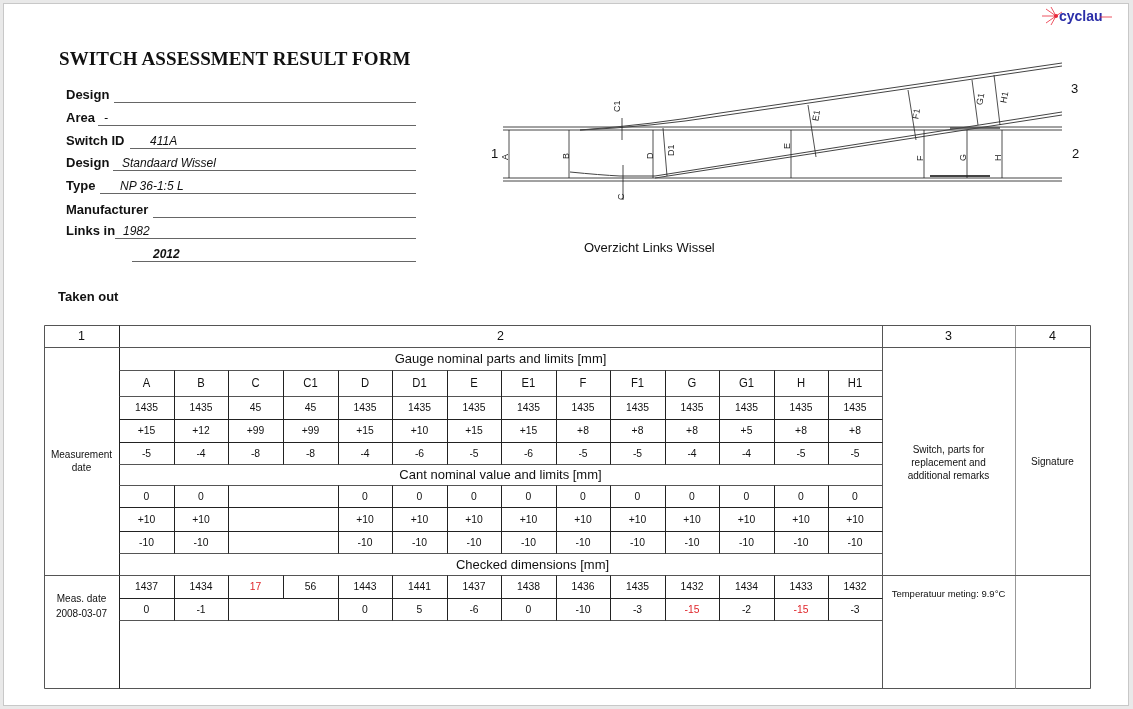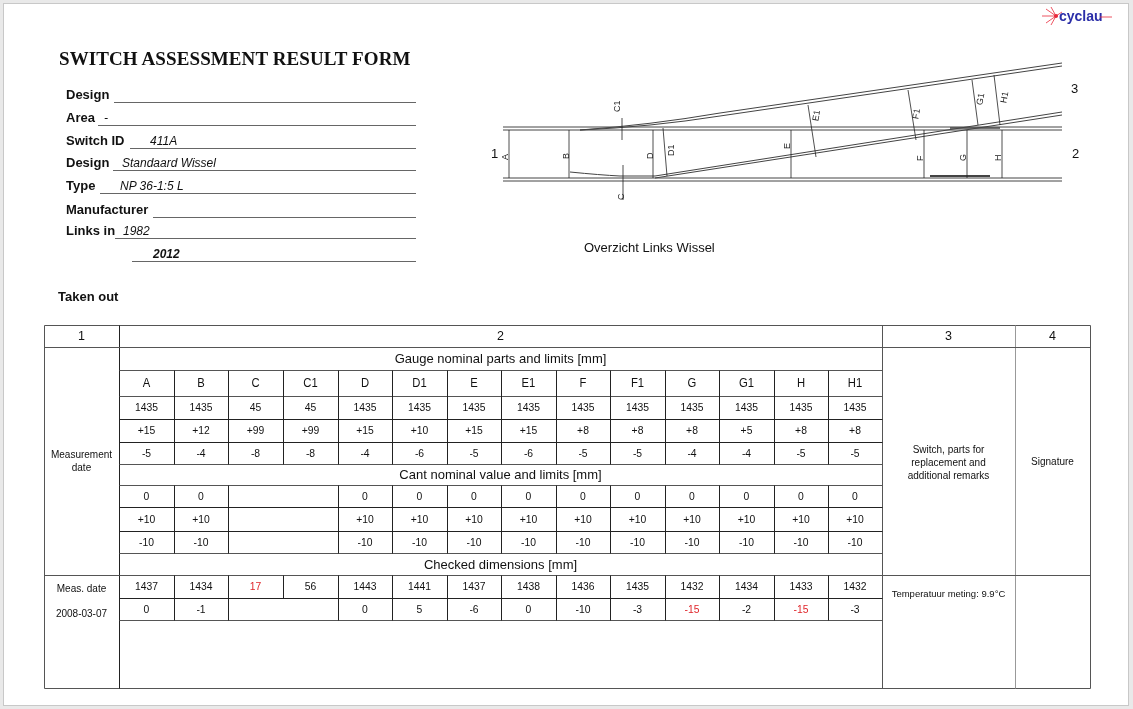--- a/index.html
+++ b/index.html
@@ -130,31 +130,31 @@
 </svg>
 <div class="abs caption">Overzicht Links Wissel</div>
 
 <div id="table">
     <div class="cell hdr" style="left: 44px; top: 325px; width: 75px; height: 22px;">1</div>
     <div class="cell hdr" style="left: 119px; top: 325px; width: 763px; height: 22px;">2</div>
     <div class="cell hdr" style="left: 882px; top: 325px; width: 133px; height: 22px;">3</div>
     <div class="cell hdr" style="left: 1015px; top: 325px; width: 75px; height: 22px;">4</div>
     <div class="cell small" style="left: 44px; top: 347px; width: 75px; height: 228px; white-space: pre-line;">Measurement
 date</div>
-    <div class="cell small" style="left: 44px; top: 578px; width: 75px; height: 42px; flex-direction: column; justify-content: space-between; padding-top: 0px;">
+    <div class="cell small" style="left: 44px; top: 578px; width: 75px; height: 42px; flex-direction: column; justify-content: flex-end; padding-top: 0px;">
       <div style="margin-top: 4px;">Meas. date</div>
       <div style="margin-top: 2px;">2008-03-07</div>
     </div>
     <div class="cell small" style="left: 882px; top: 347px; width: 133px; height: 228px; padding: 2px 8px 0px; box-sizing: border-box;">Switch,  parts for replacement and additional remarks</div>
     <div class="cell small" style="left: 1015px; top: 347px; width: 75px; height: 228px;">Signature</div>
     <div class="cell small" style="left: 882px; top: 580px; width: 133px; height: 26px; font-size: 9.5px;">Temperatuur meting: 9.9°C</div>
     <div class="cell" style="left: 1015px; top: 575px; width: 75px; height: 113px;"></div>
     <div class="cell sect" style="left: 119px; top: 347px; width: 763px; height: 23px;">Gauge nominal parts and limits [mm]</div>
     <div class="cell sect" style="left: 119px; top: 464px; width: 763px; height: 21px;">Cant nominal value and limits [mm]</div>
-    <div class="cell sect" style="left: 119px; top: 553px; width: 763px; height: 22px;">Checked dimensions [mm]</div>
+    <div class="cell sect" style="left: 119px; top: 553px; width: 763px; height: 22px; padding-left: 32px;">Checked dimensions [mm]</div>
     <div class="cell hdr cond" style="left: 119px; top: 370px; width: 55px; height: 26px;">A</div>
     <div class="cell hdr cond" style="left: 174px; top: 370px; width: 54px; height: 26px;">B</div>
     <div class="cell hdr cond" style="left: 228px; top: 370px; width: 55px; height: 26px;">C</div>
     <div class="cell hdr cond" style="left: 283px; top: 370px; width: 55px; height: 26px;">C1</div>
     <div class="cell hdr cond" style="left: 338px; top: 370px; width: 54px; height: 26px;">D</div>
     <div class="cell hdr cond" style="left: 392px; top: 370px; width: 55px; height: 26px;">D1</div>
     <div class="cell hdr cond" style="left: 447px; top: 370px; width: 54px; height: 26px;">E</div>
     <div class="cell hdr cond" style="left: 501px; top: 370px; width: 55px; height: 26px;">E1</div>
     <div class="cell hdr cond" style="left: 556px; top: 370px; width: 54px; height: 26px;">F</div>
     <div class="cell hdr cond" style="left: 610px; top: 370px; width: 55px; height: 26px;">F1</div>

